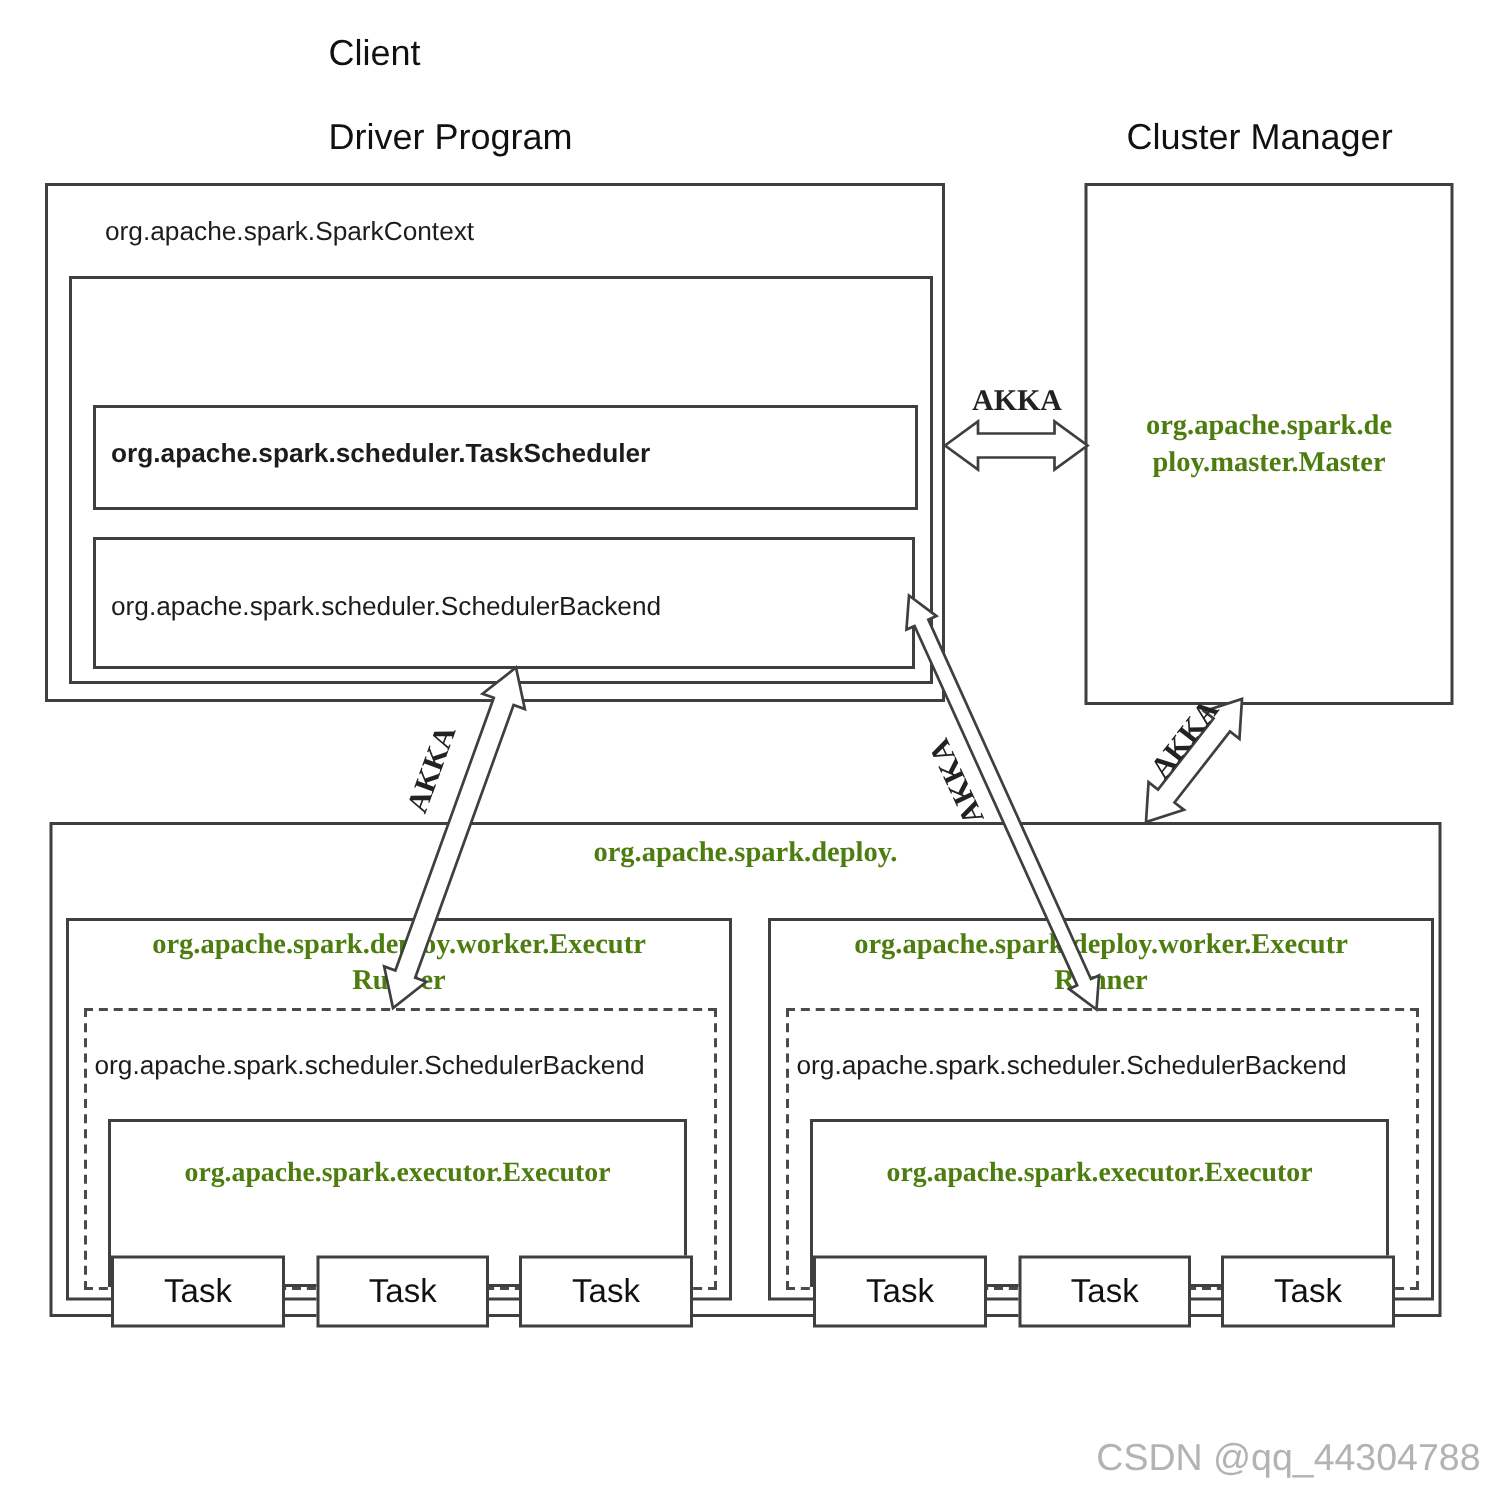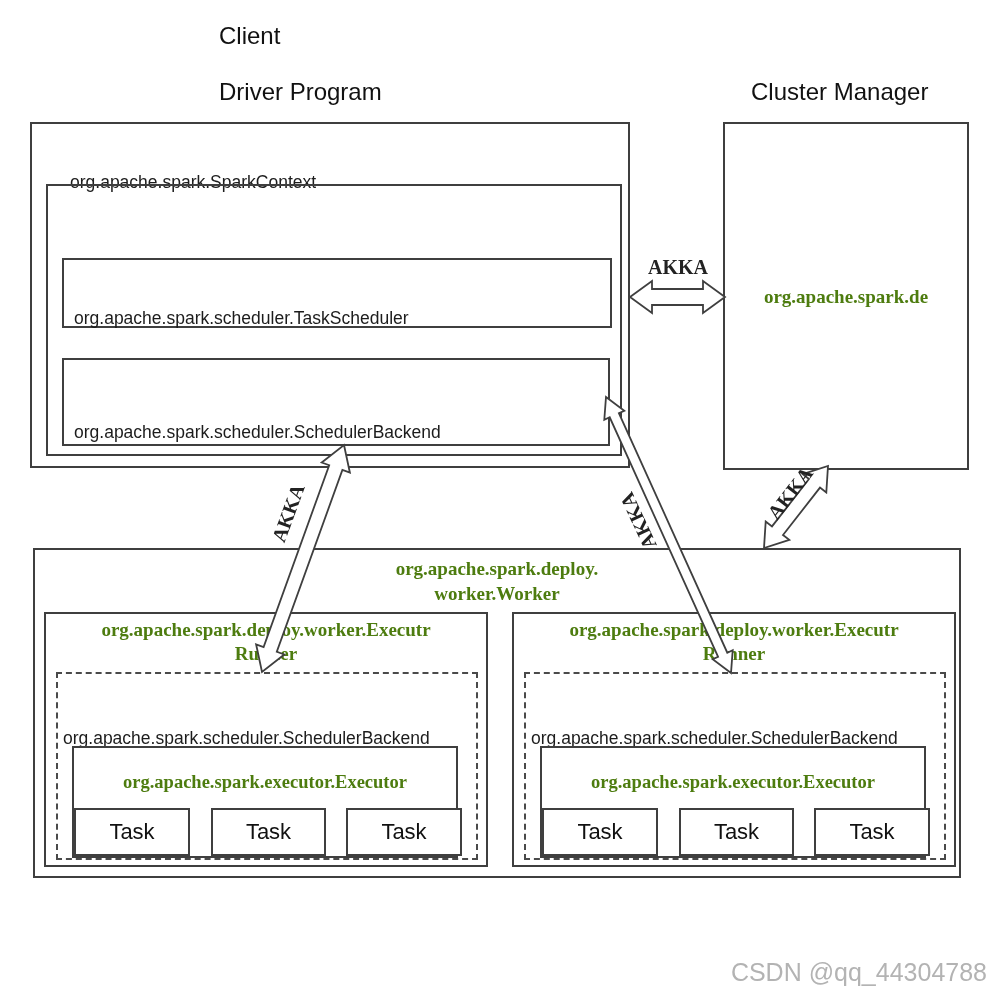--- a/index.html
+++ b/index.html
@@ -3,65 +3,65 @@
 <meta charset="utf-8">
 <style>
   html,body{margin:0;padding:0;background:#fff;}
   #canvas{
     position:relative;width:1000px;height:1000px;background:#fff;overflow:hidden;
     font-family:"Liberation Sans",sans-serif;color:#1c1c1c;
   }
   .abs{position:absolute;}
   .heading{font-size:24px;color:#111;white-space:nowrap;}
   .box{position:absolute;border:2px solid #3f3f3f;background:transparent;box-sizing:border-box;}
-  .label-sans{position:absolute;font-size:17.5px;color:#1c1c1c;white-space:nowrap;margin-top:28px;}
+  .label-sans{position:absolute;font-size:17.5px;color:#1c1c1c;white-space:nowrap;}
   .serif{font-family:Liberation Serif, serif;font-weight:bold;color:#4d7c0f;}
   .center-text{text-align:center;}
   .dashbox{position:absolute;border:2px dashed #4a4a4a;box-sizing:border-box;background:transparent;}
   .taskbox{position:absolute;border:2px solid #3f3f3f;box-sizing:border-box;
-    display:flex;align-items:center;justify-content:center;font-size:22px;color:#111;background:#fff;}
+    display:flex;align-items:center;justify-content:center;font-size:22px;color:#111;background:#fff;margin-top:29px;}
   .akka{position:absolute;width:60px;text-align:center;font-size:20px;line-height:24px;
     font-family:"Liberation Serif",serif;font-weight:bold;color:#222;}
   svg.arrows{position:absolute;left:0;top:0;pointer-events:none;}
   .watermark{position:absolute;right:13px;top:958px;font-size:25px;color:#b3b3b3;}
 </style>
 </head>
 <body>
 
 <div id="canvas">
 
   <div class="abs heading" style="left:219px;top:22px;">Client</div>
   <div class="abs heading" style="left:751px;top:78px;">Cluster Manager</div>
   <div class="abs heading" style="left:219px;top:78px;">Driver Program</div>
 
   <div class="box" style="left:30px;top:122px;width:600px;height:346px;">
     <div class="label-sans" style="left:38px;top:20px;">org.apache.spark.SparkContext</div>
 
     <div class="box" style="left:14px;top:60px;width:576px;height:272px;">
 
-      <div class="box" style="left:14px;top:72px;width:550px;height:70px;">
+      <div class="box" style="left:14px;top:84px;width:550px;height:70px;font-weight:bold;">
         <div class="label-sans" style="left:10px;top:20px;">org.apache.spark.scheduler.TaskScheduler</div>
       </div>
 
       <div class="box" style="left:14px;top:172px;width:548px;height:88px;">
         <div class="label-sans" style="left:10px;top:34px;">org.apache.spark.scheduler.SchedulerBackend</div>
       </div>
     </div>
   </div>
 
   <div class="box" style="left:723px;top:122px;width:246px;height:348px;display:flex;align-items:center;justify-content:center;">
     <div class="serif center-text" style="font-size:19px;line-height:25px;">
       <div>org.apache.spark.de</div>
+      <div>ploy.master.Master</div>
     </div>
   </div>
 
   <div class="box" style="left:33px;top:548px;width:928px;height:330px;padding-left:29px;">
     <div class="serif center-text" style="position:absolute;left:0;top:6px;width:100%;font-size:19px;line-height:25px;">
       <div>org.apache.spark.deploy.</div>
-      <div>worker.Worker</div>
     </div>
 
     <div class="box" style="left:9px;top:62px;width:444px;height:255px;">
       <div class="serif center-text" style="position:absolute;left:0;top:4px;width:100%;font-size:19px;line-height:24px;">
         <div>org.apache.spark.deploy.worker.Executr</div>
         <div>Runner</div>
       </div>
       <div class="dashbox" style="left:10px;top:58px;width:422px;height:188px;">
         <div class="label-sans" style="left:5px;top:26px;">org.apache.spark.scheduler.SchedulerBackend</div>
         <div class="box" style="left:14px;top:72px;width:386px;height:112px;">

